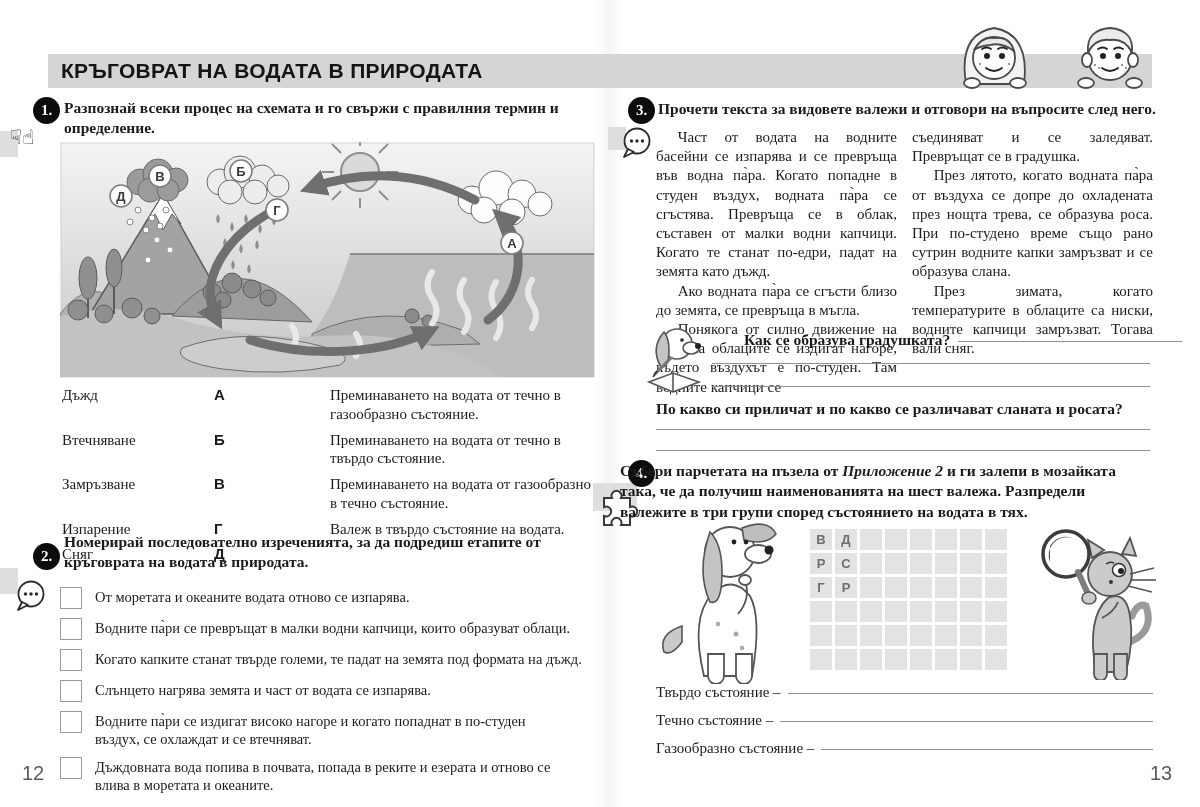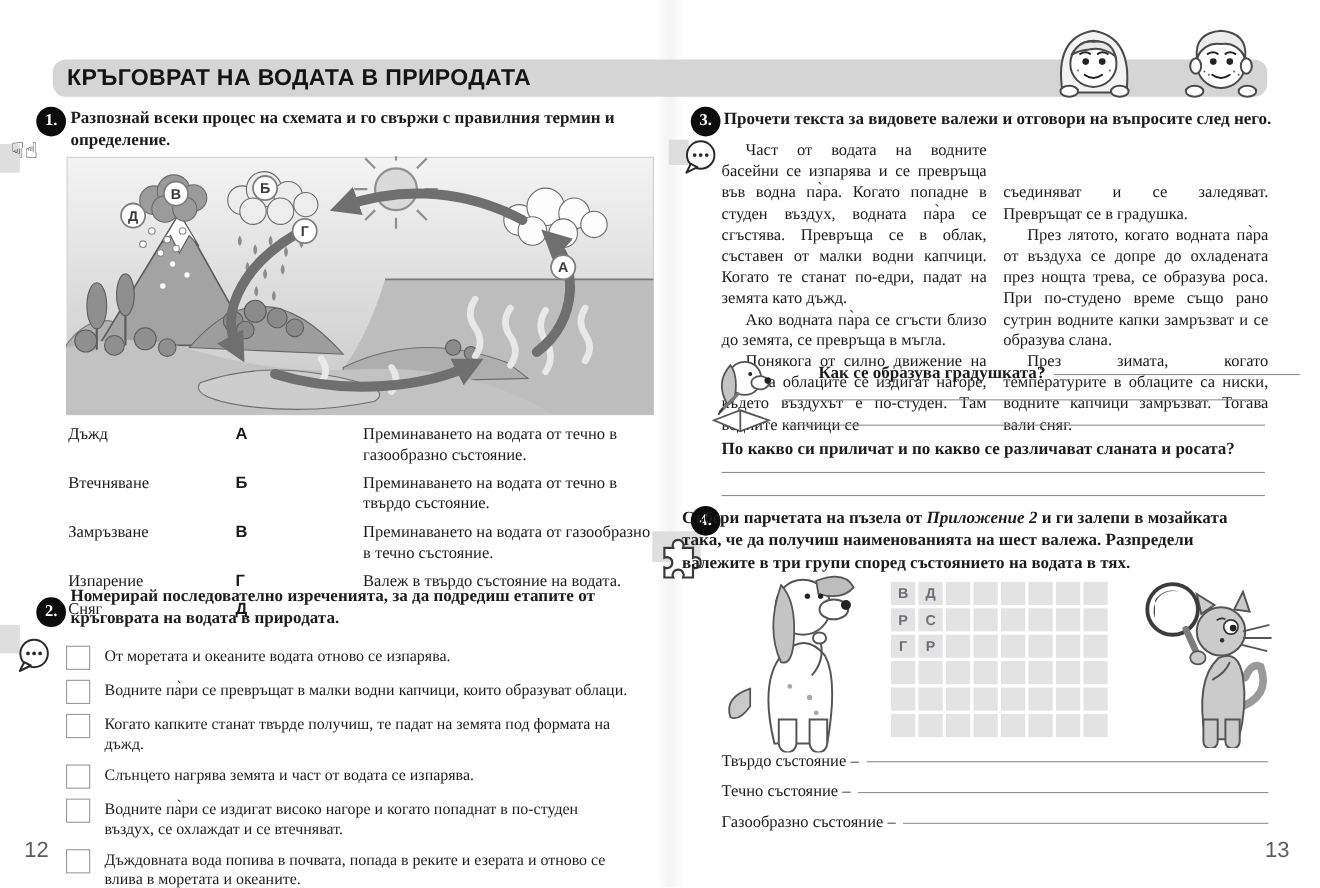--- a/index.html
+++ b/index.html
@@ -6,21 +6,21 @@
   body{
     width:1200px;height:807px;position:relative;overflow:hidden;
     background:#ffffff;color:#1b1b1b;
     font-family:"Liberation Serif", serif;
   }
   .abs{position:absolute;}
 
   
   .title-bar{
     left:48px;top:54px;width:1104px;height:34px;background:#d5d5d5;
-    display:flex;align-items:center;padding-left:13px;box-sizing:border-box;border-radius:12px;
+    display:flex;align-items:center;padding-left:13px;box-sizing:border-box;
   }
   .title-text{
     font-family:"Liberation Sans",sans-serif;font-weight:bold;font-size:21px;
     letter-spacing:.3px;color:#141414;
   }
 
   
   .exnum{
     width:27px;height:27px;border-radius:50%;background:#0c0c0c;color:#fff;
     font-family:"Liberation Serif",serif;font-weight:bold;font-size:15px;
@@ -35,21 +35,21 @@
   .match-term{width:152px;}
   .match-letter{width:116px;font-family:"Liberation Sans",sans-serif;font-weight:bold;}
   .match-def{width:268px;}
 
   
   .checkitem{display:flex;gap:13px;margin-bottom:9px;}
   .checkbox{width:20px;height:20px;border:1.6px solid #9a9a9a;background:#fff;flex:none;}
   .checktext{font-size:14.5px;line-height:17.5px;padding-top:2px;}
 
   
-  .cols{display:flex;gap:15px;width:497px;align-items:flex-end;}
+  .cols{display:flex;gap:15px;width:497px;}
   .col{width:241px;}
   .col p{margin:0;font-size:15px;line-height:19.2px;text-align:justify;text-indent:1.45em;}
   .col p.noind{text-indent:0;}
 
   .q{font-weight:bold;font-size:15.5px;line-height:1.3;}
   .blank{border-bottom:1.2px solid #8f8f8f;height:0;}
   .qrow{display:flex;align-items:baseline;}
   .qrow .blank{flex:1;margin-left:8px;transform:translateY(-3px);}
 
   
@@ -328,21 +328,21 @@
   <div class="checkitem">
     <div class="checkbox"></div>
     <div class="checktext">От моретата и океаните водата отново се изпарява.</div>
   </div>
   <div class="checkitem">
     <div class="checkbox"></div>
     <div class="checktext">Водните па̀ри се превръщат в малки водни капчици, които образуват облаци.</div>
   </div>
   <div class="checkitem">
     <div class="checkbox"></div>
-    <div class="checktext">Когато капките станат твърде получиш, те падат на земята под формата на дъжд.</div>
+    <div class="checktext">Когато капките станат твърде големи, те падат на земята под формата на дъжд.</div>
   </div>
   <div class="checkitem">
     <div class="checkbox"></div>
     <div class="checktext">Слънцето нагрява земята и част от водата се изпарява.</div>
   </div>
   <div class="checkitem">
     <div class="checkbox"></div>
     <div class="checktext" style="width:470px">Водните па̀ри се издигат високо нагоре и когато попаднат в по-студен въздух, се охлаждат и се втечняват.</div>
   </div>
   <div class="checkitem">

